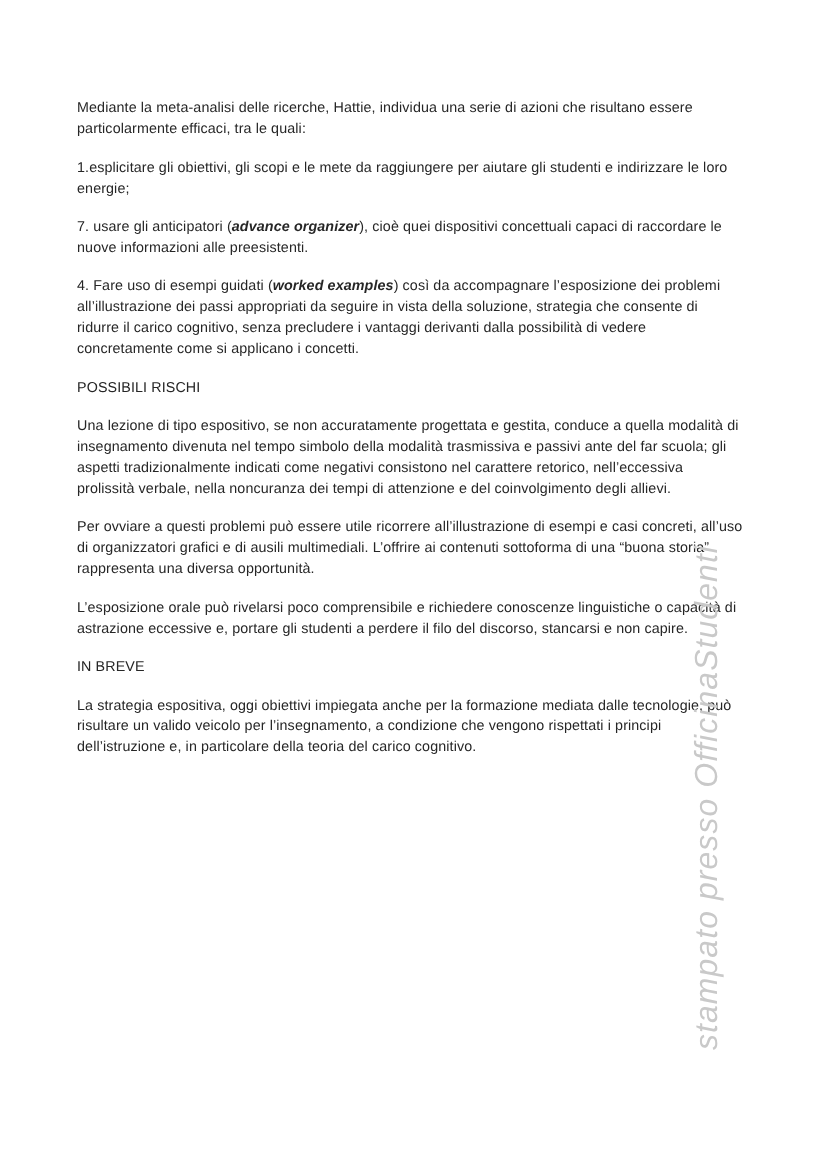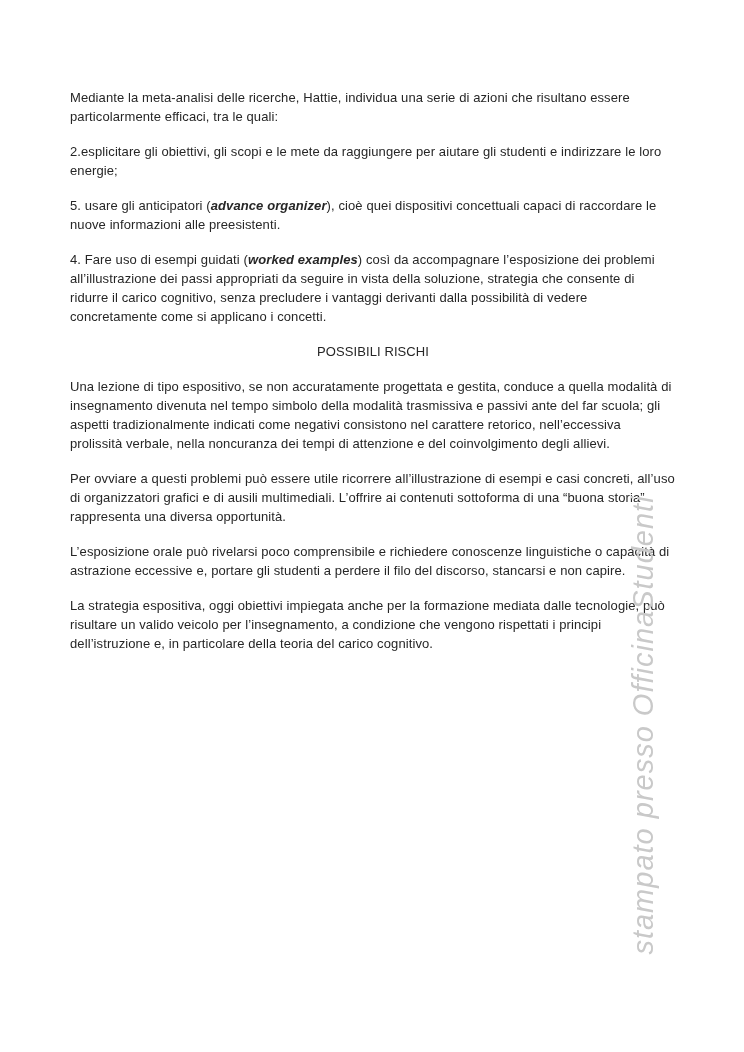--- a/index.html
+++ b/index.html
@@ -23,21 +23,20 @@
     color: #262626;
     font-size: 13px;
     line-height: 19px;
     letter-spacing: 0.1px;
   }
   .content p {
     margin: 0 0 16px 0;
   }
   .content p.heading {
     font-weight: normal;
-    text-align: center;
   }
   .italic {
     font-style: italic;
     font-weight: bold;
   }
   .watermark {
     position: absolute;
     top: 725px;
     left: 643px;
     transform: translate(-50%, -50%) rotate(-90deg);
@@ -52,35 +51,36 @@
 </style>
 </head>
 <body>
 
 <div class="page">
 
   <div class="content">
 
     <p>Mediante la meta-analisi delle ricerche, Hattie, individua una serie di azioni che risultano essere particolarmente efficaci, tra le quali:</p>
 
-    <p>2.esplicitare gli obiettivi, gli scopi e le mete da raggiungere per aiutare gli studenti e indirizzare le loro energie;</p>
+    <p>1.esplicitare gli obiettivi, gli scopi e le mete da raggiungere per aiutare gli studenti e indirizzare le loro energie;</p>
 
-    <p><span>5. usare gli anticipatori (</span><span class="italic">advance organizer</span><span>), cioè quei dispositivi concettuali capaci di raccordare le nuove informazioni alle preesistenti.</span></p>
+    <p><span>7. usare gli anticipatori (</span><span class="italic">advance organizer</span><span>), cioè quei dispositivi concettuali capaci di raccordare le nuove informazioni alle preesistenti.</span></p>
 
 
     <p><span>4. Fare uso di esempi guidati (</span><span class="italic">worked examples</span><span>) così da accompagnare l’esposizione dei problemi all’illustrazione dei passi appropriati da seguire in vista della soluzione, strategia che consente di ridurre il carico cognitivo, senza precludere i vantaggi derivanti dalla possibilità di vedere concretamente come si applicano i concetti.</span></p>
 
     <p class="heading">POSSIBILI RISCHI</p>
 
     <p>Una lezione di tipo espositivo, se non accuratamente progettata e gestita, conduce a quella modalità di insegnamento divenuta nel tempo simbolo della modalità trasmissiva e passivi ante del far scuola; gli aspetti tradizionalmente indicati come negativi consistono nel carattere retorico, nell’eccessiva prolissità verbale, nella noncuranza dei tempi di attenzione e del coinvolgimento degli allievi.</p>
 
     <p>Per ovviare a questi problemi può essere utile ricorrere all’illustrazione di esempi e casi concreti, all’uso di organizzatori grafici e di ausili multimediali. L’offrire ai contenuti sottoforma di una “buona storia” rappresenta una diversa opportunità.</p>
 
     <p>L’esposizione orale può rivelarsi poco comprensibile e richiedere conoscenze linguistiche o capacità di astrazione eccessive e, portare gli studenti a perdere il filo del discorso, stancarsi e non capire.</p>
 
+    <p class="heading">IN BREVE</p>
 
     <p>La strategia espositiva, oggi obiettivi impiegata anche per la formazione mediata dalle tecnologie, può risultare un valido veicolo per l’insegnamento, a condizione che vengono rispettati i principi dell’istruzione e, in particolare della teoria del carico cognitivo.</p>
 
 
   </div>
 
   <div class="watermark">stampato presso OfficinaStudenti</div>
 
 </div>
 

